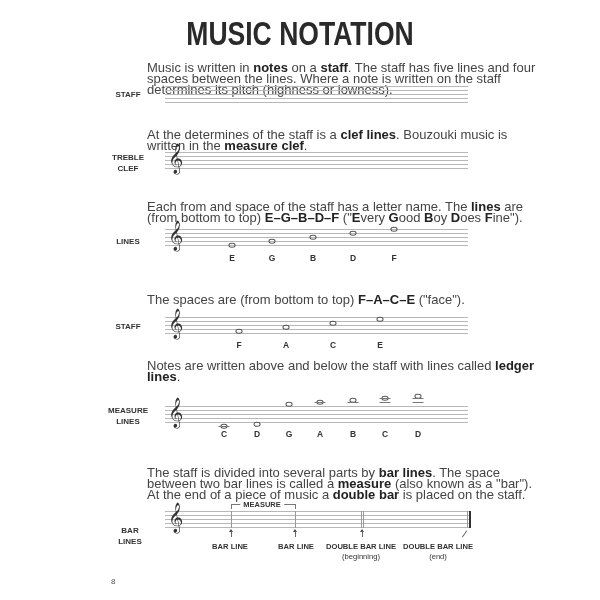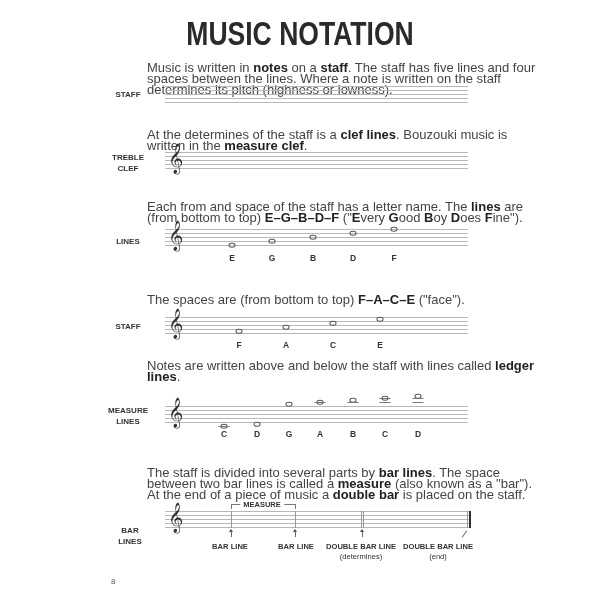--- a/index.html
+++ b/index.html
@@ -221,20 +221,20 @@
 <div class="arrow" style="left:464px; top:530px; height:8px; transform: rotate(35deg);"></div>
 
 <div class="bar-caption" style="left:230px; top:542px;">
   <div>BAR LINE</div>
 </div>
 <div class="bar-caption" style="left:296px; top:542px;">
   <div>BAR LINE</div>
 </div>
 <div class="bar-caption" style="left:361px; top:542px;">
   <div>DOUBLE BAR LINE</div>
-    <div class="sub">(determines)</div>
+    <div class="sub">(beginning)</div>
 </div>
 <div class="bar-caption" style="left:438px; top:542px;">
   <div>DOUBLE BAR LINE</div>
     <div class="sub">(end)</div>
 </div>
 
 <div class="page-num">8</div>
 
 </body></html>

